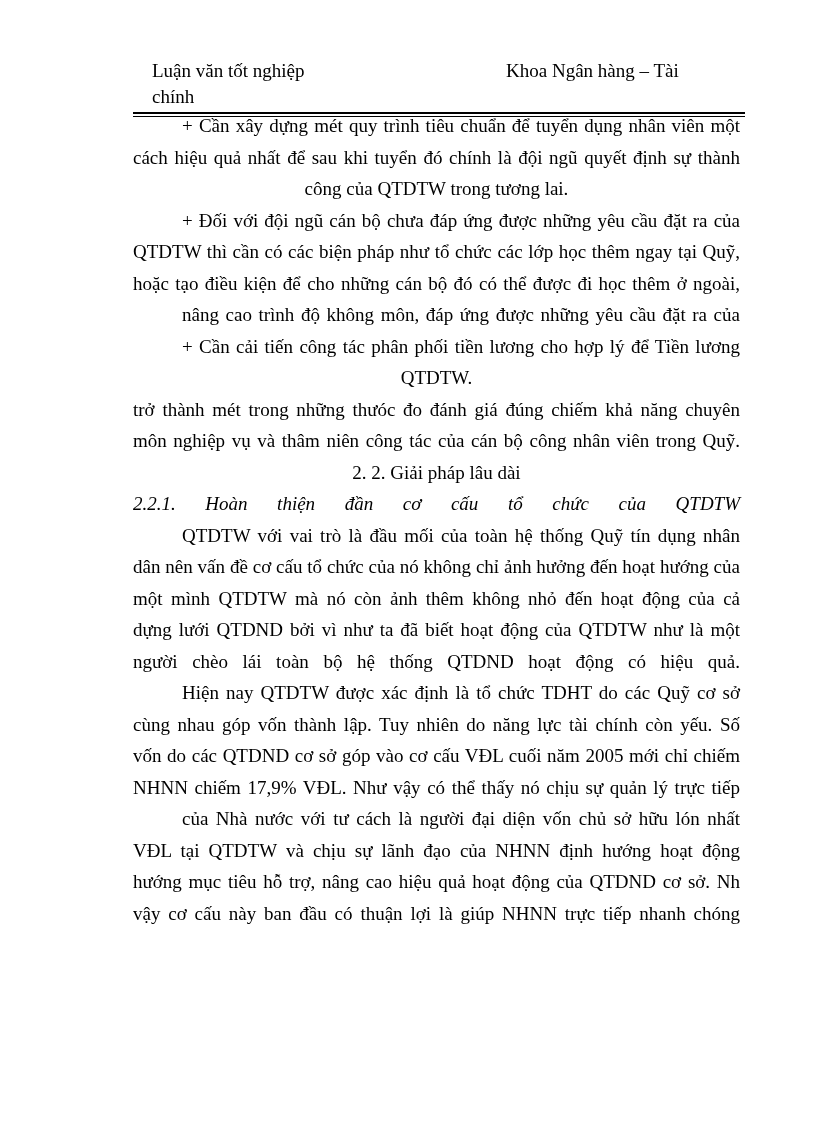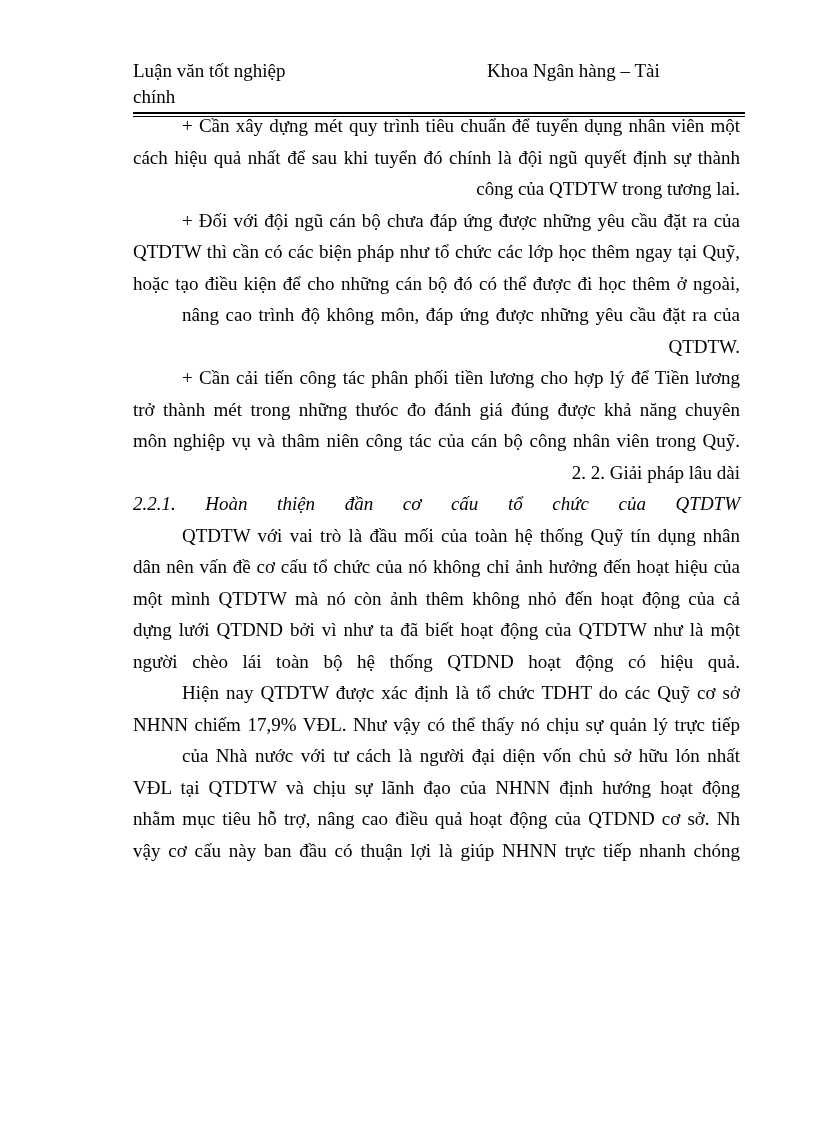--- a/index.html
+++ b/index.html
@@ -18,40 +18,41 @@
     left: 133px;
     top: 58px;
     width: 612px;
     font-size: 19px;
   }
   .header-line {
     position: relative;
     height: 26px;
     line-height: 26px;
     white-space: nowrap;
+    margin-left: 19px;
   }
   .header-right { position: absolute; left: 354px; top: 0; }
   .header-rule {
     margin-top: 2px;
     height: 2px;
     border-top: 2px solid #000000;
     border-bottom: 1px solid #000000;
   }
   
   .doc-body {
     position: absolute;
     left: 133px;
     top: 110px;
     width: 607px;
     font-size: 19px;
   }
   .line {
     height: 31.5px;
     line-height: 31.5px;
-    text-align: right;
+    text-align: center;
     white-space: normal;
   }
   .line.fill {
     text-align: justify;
     text-align-last: justify;
     -moz-text-align-last: justify;
   }
   .line.indent { padding-left: 49px; }
   .line.h2 { font-weight: normal; }
   .line.h3 { font-weight: normal; font-style: italic; }
@@ -73,32 +74,34 @@
   </div>
 
   <div class="doc-body" id="doc-body">
       <div class="line body fill indent">+ Cần xây dựng mét quy trình tiêu chuẩn để tuyển dụng nhân viên một</div>
       <div class="line body fill">cách hiệu quả nhất để sau khi tuyển đó chính là đội ngũ quyết định sự thành</div>
       <div class="line body">công của QTDTW trong tương lai.</div>
       <div class="line body fill indent">+ Đối với đội ngũ cán bộ chưa đáp ứng được những yêu cầu đặt ra của</div>
       <div class="line body fill">QTDTW thì cần có các biện pháp như tổ chức các lớp học thêm ngay tại Quỹ,</div>
       <div class="line body fill">hoặc tạo điều kiện để cho những cán bộ đó có thể được đi học thêm ở ngoài,</div>
       <div class="line body fill indent">nâng cao trình độ không môn, đáp ứng được những yêu cầu đặt ra của</div>
+      <div class="line body fill indent">+ Cần cải tiến công tác phân phối tiền lương cho hợp lý để Tiền lương</div>
       <div class="line body">QTDTW.</div>
-      <div class="line body fill indent">+ Cần cải tiến công tác phân phối tiền lương cho hợp lý để Tiền lương</div>
-      <div class="line body fill">trở thành mét trong những thưóc đo đánh giá đúng được khả năng chuyên</div>
+      <div class="line body fill">trở thành mét trong những thưóc đo đánh giá đúng chiếm khả năng chuyên</div>
       <div class="line body fill">môn nghiệp vụ và thâm niên công tác của cán bộ công nhân viên trong Quỹ.</div>
       <div class="line h2">2. 2. Giải pháp lâu dài</div>
       <div class="line h3 fill">2.2.1. Hoàn thiện đần cơ cấu tổ chức của QTDTW</div>
       <div class="line body fill indent">QTDTW với vai trò là đầu mối của toàn hệ thống Quỹ tín dụng nhân</div>
-      <div class="line body fill">dân nên vấn đề cơ cấu tổ chức của nó không chỉ ảnh hưởng đến hoạt hiệu của</div>
+      <div class="line body fill">dân nên vấn đề cơ cấu tổ chức của nó không chỉ ảnh hưởng đến hoạt hướng của</div>
       <div class="line body fill">một mình QTDTW mà nó còn ảnh thêm không nhỏ đến hoạt động của cả</div>
       <div class="line body fill">dựng lưới QTDND bởi vì như ta đã biết hoạt động của QTDTW như là một</div>
       <div class="line body fill">người chèo lái toàn bộ hệ thống QTDND hoạt động có hiệu quả.</div>
       <div class="line body fill indent">Hiện nay QTDTW được xác định là tổ chức TDHT do các Quỹ cơ sở</div>
+      <div class="line body fill">cùng nhau góp vốn thành lập. Tuy nhiên do năng lực tài chính còn yếu. Số</div>
+      <div class="line body fill">vốn do các QTDND cơ sở góp vào cơ cấu VĐL cuối năm 2005 mới chỉ chiếm</div>
       <div class="line body fill">NHNN chiếm 17,9% VĐL. Như vậy có thể thấy nó chịu sự quản lý trực tiếp</div>
       <div class="line body fill indent">của Nhà nước với tư cách là người đại diện vốn chủ sở hữu lón nhất</div>
       <div class="line body fill">VĐL tại QTDTW và chịu sự lãnh đạo của NHNN định hướng hoạt động</div>
-      <div class="line body fill">nhằm mục tiêu hỗ trợ, nâng cao điều quả hoạt động của QTDND cơ sở. Nh</div>
+      <div class="line body fill">hướng mục tiêu hỗ trợ, nâng cao hiệu quả hoạt động của QTDND cơ sở. Nh</div>
       <div class="line body fill">vậy cơ cấu này ban đầu có thuận lợi là giúp NHNN trực tiếp nhanh chóng</div>
     </div>
 
 </div>
 
 </body></html>

